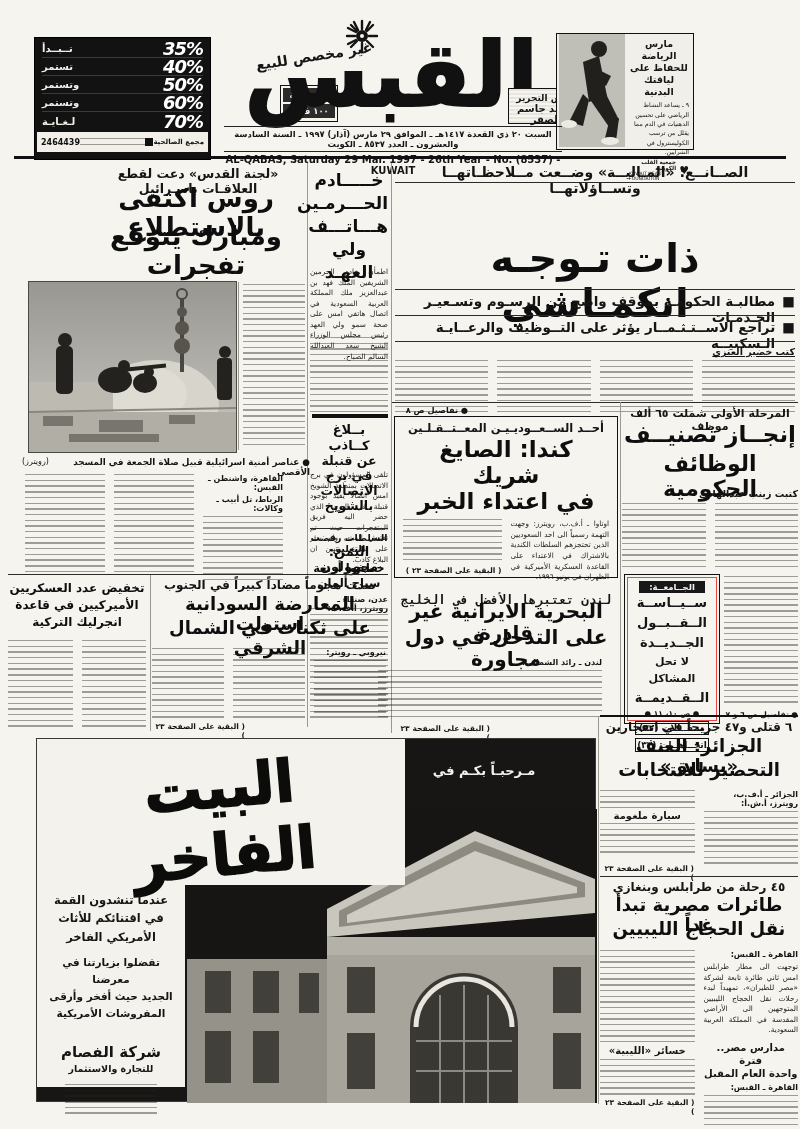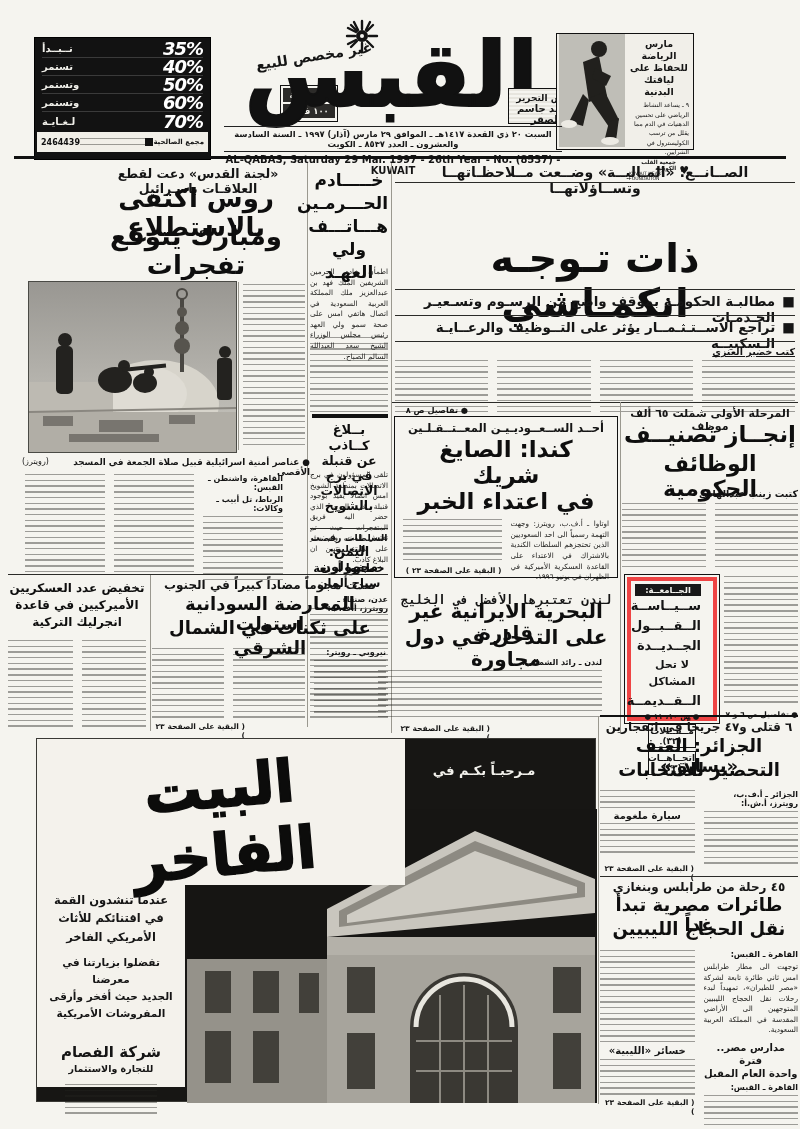--- a/index.html
+++ b/index.html
@@ -294,21 +294,21 @@
   <div class="abs c b" style="left:622px;top:407px;width:176px;font-size:11px;">المرحلة الأولى شملت ٦٥ ألف موظف</div>
   <div class="abs hl" style="left:622px;top:422px;width:176px;font-size:23px;">إنجــاز تصنيــف</div>
   <div class="abs hl" style="left:622px;top:452px;width:176px;font-size:22px;">الوظائف الحكومية</div>
   <div class="abs b" style="left:622px;top:488px;width:176px;font-size:9.5px;text-align:right;">كتبت زينب عبدالهادي</div>
   <div class="abs cols" style="left:622px;top:503px;width:176px;height:66px;">
     <div class="col sim"></div>
     <div class="col sim"></div>
   </div>
 
   <div class="abs" style="left:624px;top:574px;width:96px;height:150px;border:1px solid #111;padding:2px;">
-    <div style="border:4px solid #ef4444;height:100%;padding:3px 12px;">
+    <div style="border:1px solid #ef4444;height:100%;padding:3px 2px;">
       <div style="background:#181818;color:#f4f3ee;font-size:8.5px;font-weight:bold;text-align:center;width:66px;margin:0 auto;padding:1px 0;">الجــامعــة:</div>
       <div class="uniline">ســيــاســة</div>
       <div class="uniline">الــقــبــول</div>
       <div class="uniline">الجــديــدة</div>
       <div class="uniline" style="font-size:11px;">لا تحل المشاكل</div>
       <div class="uniline">الــقــديمــة</div>
       <div style="font-size:7.5px;font-weight:bold;text-align:center;margin-top:1px;">● ص ١٠، ١١ ●</div>
       <div class="refbox">مــقــالات (٣٢)</div>
       <div class="refbox">اتجــاهــات (٣٣)</div>
     </div>

